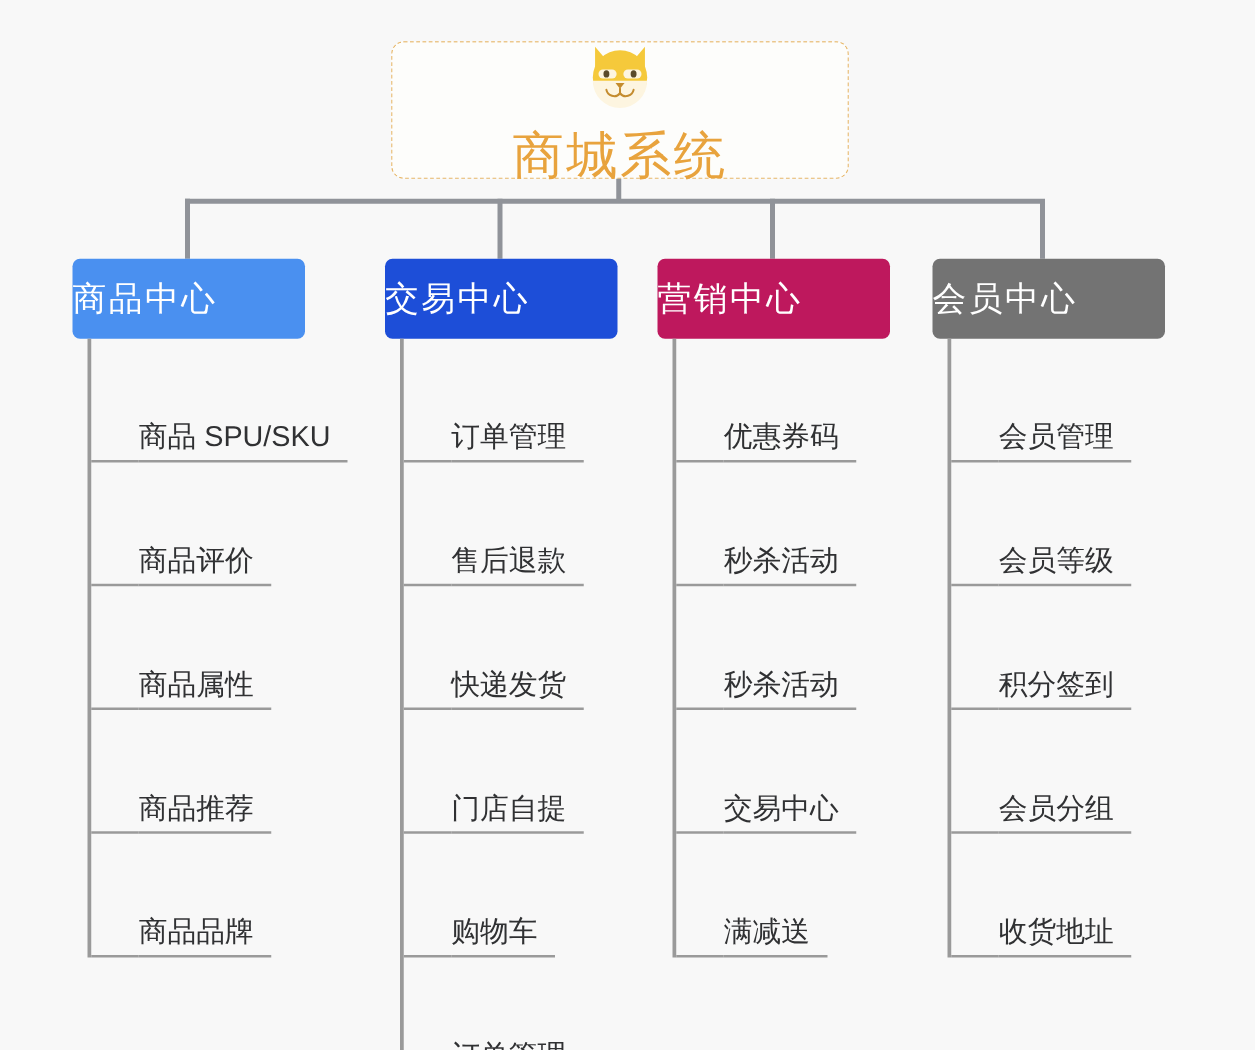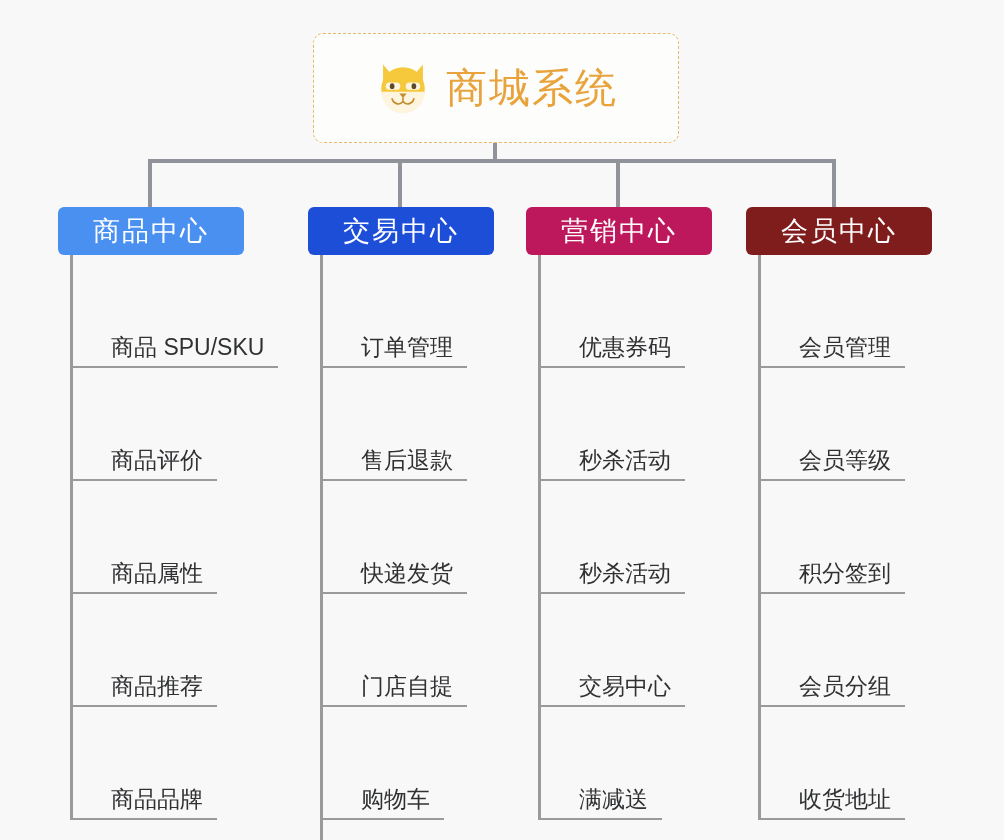--- a/index.html
+++ b/index.html
@@ -30,20 +30,21 @@
     width: 366px;
     height: 110px;
     box-sizing: border-box;
     background: #fdfdfb;
     border: 1px dashed #e8b86a;
     border-radius: 10px;
     display: flex;
     align-items: center;
     justify-content: center;
     gap: 14px;
+    flex-direction: column;
   }
   .root-icon {
     width: 58px;
     height: 58px;
     flex: 0 0 58px;
     display: block;
   }
   .root-title {
     font-size: 41px;
     line-height: 1;
@@ -76,42 +77,42 @@
   }
 
   
   .column {
     position: absolute;
     top: 207px;
   }
 
   .cat-box {
     box-sizing: border-box;
-    height: 48px;
+    height: 64px;
     border-radius: 6px;
     display: flex;
     align-items: center;
-    justify-content: center;
+    justify-content: flex-start;
     color: #ffffff;
     font-size: 27px;
     letter-spacing: 2px;
     white-space: nowrap;
     font-family: Liberation Mono, monospace;
   }
 
   
   .leaf-list {
     position: relative;
     margin-left: 12px;
     padding-left: 0;
     border-left: 3px solid #9a9a9a;
   }
   .leaf-item {
     position: relative;
-    height: 113px;
+    height: 99px;
     box-sizing: border-box;
     display: flex;
     align-items: flex-end;
   }
   .leaf-label {
     display: inline-block;
     margin-left: 38px;
     padding: 0 14px 6px 0;
     border-bottom: 2px solid #9a9a9a;
     font-size: 23px;
@@ -224,21 +225,21 @@
       <div class="leaf-item">
           <span class="leaf-label">交易中心</span>
         </div>
       <div class="leaf-item">
           <span class="leaf-label">满减送</span>
         </div>
     </div>
   </div>
 
   <div class="column" style="left:746px;width:186px">
-    <div class="cat-box" style="background: #7f1d1d;">
+    <div class="cat-box" style="background: #737373;">
       <span>会员中心</span>
     </div>
     <div class="leaf-list">
       <div class="leaf-item">
           <span class="leaf-label">会员管理</span>
         </div>
       <div class="leaf-item">
           <span class="leaf-label">会员等级</span>
         </div>
       <div class="leaf-item">

